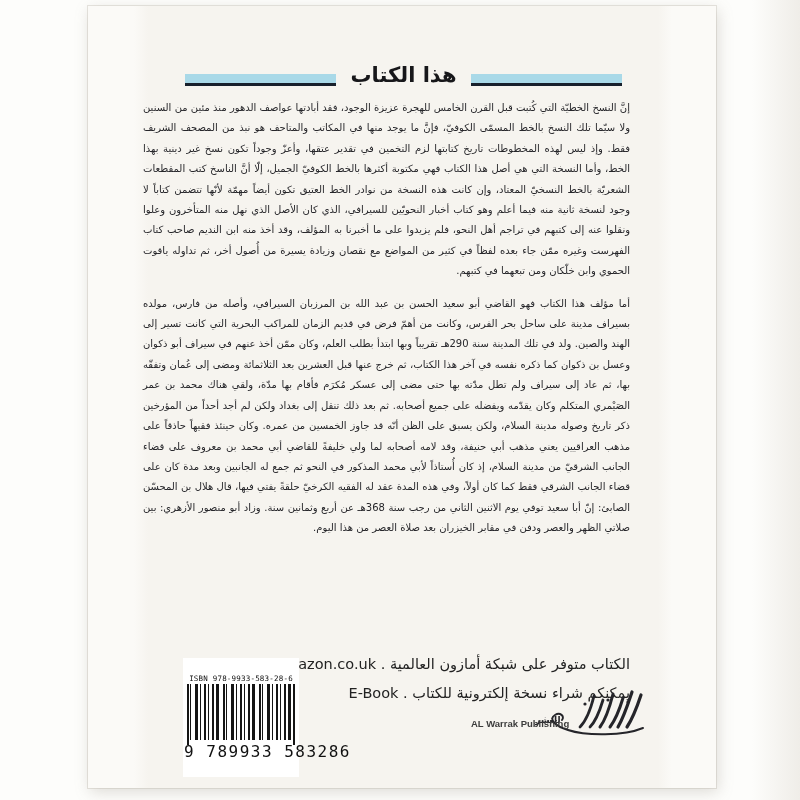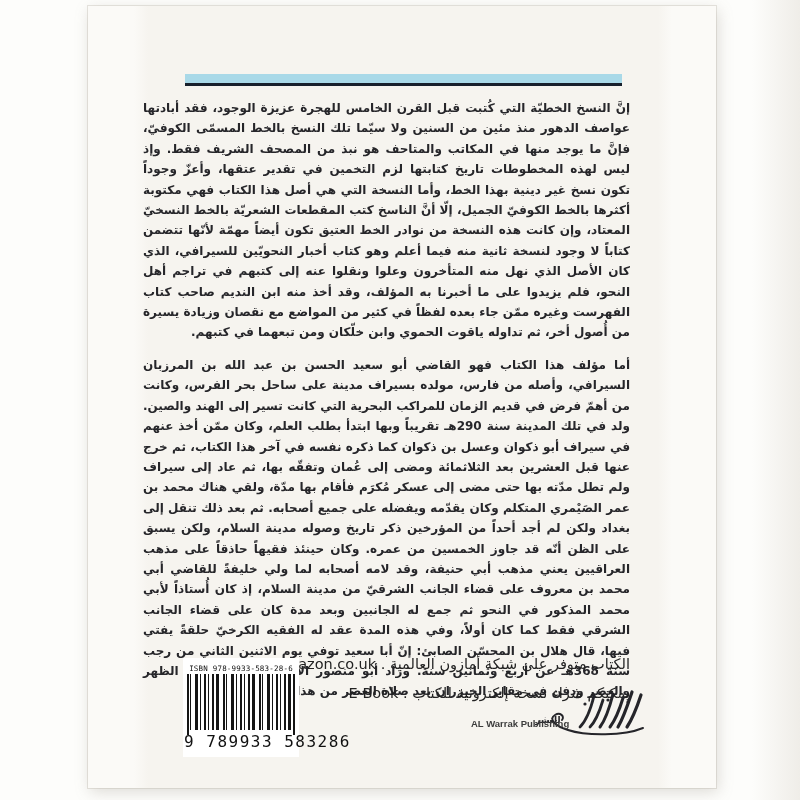--- a/index.html
+++ b/index.html
@@ -24,32 +24,32 @@
     background:linear-gradient(to bottom,var(--accent-bar,#a9d9e8) 0 9px,var(--rule-line,#18202c) 9px 12px);
   }
   .page-title{
     margin:0;padding:0 14px;font-size:21px;font-weight:bold;line-height:30px;
     white-space:nowrap;color:#17171a;
   }
   
   .body-text{
     position:absolute;left:55px;top:92px;width:487px;
     direction:rtl;text-align:justify;
-    font-size:12px;line-height:20.4px;color:var(--text,#26262a);font-weight:bold;
+    font-size:10px;line-height:20.4px;color:var(--text,#26262a);
   }
   .body-text p{margin:0 0 12px 0;}
   
   .availability{
     position:absolute;right:86px;top:644px;width:420px;
     direction:rtl;text-align:right;font-size:14.5px;line-height:29px;color:#222;
   }
   
   .barcode{
     position:absolute;left:95px;top:652px;width:114px;
-    background:#fff;padding:6px 1px;text-align:center;
+    background:#fff;padding:16px 1px;text-align:center;
   }
   .isbn-label{
     font-family:"DejaVu Sans Mono",monospace;font-size:7.5px;letter-spacing:.2px;
     white-space:nowrap;color:#111;display:block;margin-bottom:1px;
   }
   .bars{
     position:relative;height:56px;margin:0 3px;
     background-image:linear-gradient(90deg,
       #151515 0,#151515 2px,transparent 2px,transparent 3.5px,
       #151515 3.5px,#151515 4.5px,transparent 4.5px,transparent 8px,
@@ -79,20 +79,21 @@
     font-size:9.5px;color:#3c3c3c;white-space:nowrap;
   }
 </style>
 </head>
 <body>
 
 <div class="scan">
 
   <div class="header-rule">
     <span class="rule-seg"></span>
+    <h1 class="page-title">هذا الكتاب</h1>
     <span class="rule-seg"></span>
   </div>
 
   <div class="body-text">
     <p>إنَّ النسخ الخطيّة التي كُتبت قبل القرن الخامس للهجرة عزيزة الوجود، فقد أبادتها عواصف الدهور منذ مئين من السنين ولا سيّما تلك النسخ بالخط المسمّى الكوفيّ، فإنَّ ما يوجد منها في المكاتب والمتاحف هو نبذ من المصحف الشريف فقط. وإذ ليس لهذه المخطوطات تاريخ كتابتها لزم التخمين في تقدير عتقها، وأعزّ وجوداً تكون نسخ غير دينية بهذا الخط، وأما النسخة التي هي أصل هذا الكتاب فهي مكتوبة أكثرها بالخط الكوفيّ الجميل، إلّا أنَّ الناسخ كتب المقطعات الشعريّة بالخط النسخيّ المعتاد، وإن كانت هذه النسخة من نوادر الخط العتيق تكون أيضاً مهمّة لأنّها تتضمن كتاباً لا وجود لنسخة ثانية منه فيما أعلم وهو كتاب أخبار النحويّين للسيرافي، الذي كان الأصل الذي نهل منه المتأخرون وعلوا ونقلوا عنه إلى كتبهم في تراجم أهل النحو، فلم يزيدوا على ما أخبرنا به المؤلف، وقد أخذ منه ابن النديم صاحب كتاب الفهرست وغيره ممّن جاء بعده لفظاً في كثير من المواضع مع نقصان وزيادة يسيرة من أُصول أخر، ثم تداوله ياقوت الحموي وابن خلّكان ومن تبعهما في كتبهم.</p>
     <p>أما مؤلف هذا الكتاب فهو القاضي أبو سعيد الحسن بن عبد الله بن المرزبان السيرافي، وأصله من فارس، مولده بسيراف مدينة على ساحل بحر الفرس، وكانت من أهمّ فرض في قديم الزمان للمراكب البحرية التي كانت تسير إلى الهند والصين. ولد في تلك المدينة سنة 290هـ تقريباً وبها ابتدأ بطلب العلم، وكان ممّن أخذ عنهم في سيراف أبو ذكوان وعسل بن ذكوان كما ذكره نفسه في آخر هذا الكتاب، ثم خرج عنها قبل العشرين بعد الثلاثمائة ومضى إلى عُمان وتفقّه بها، ثم عاد إلى سيراف ولم تطل مدّته بها حتى مضى إلى عسكر مُكرَم فأقام بها مدّة، ولقي هناك محمد بن عمر الصَيْمري المتكلم وكان يقدّمه ويفضله على جميع أصحابه. ثم بعد ذلك تنقل إلى بغداد ولكن لم أجد أحداً من المؤرخين ذكر تاريخ وصوله مدينة السلام، ولكن يسبق على الظن أنّه قد جاوز الخمسين من عمره. وكان حينئذ فقيهاً حاذقاً على مذهب العراقيين يعني مذهب أبي حنيفة، وقد لامه أصحابه لما ولي خليفةً للقاضي أبي محمد بن معروف على قضاء الجانب الشرقيّ من مدينة السلام، إذ كان أُستاذاً لأبي محمد المذكور في النحو ثم جمع له الجانبين وبعد مدة كان على قضاء الجانب الشرقي فقط كما كان أولاً، وفي هذه المدة عقد له الفقيه الكرخيّ حلقةً يفتي فيها، قال هلال بن المحسّن الصابئ: إنّ أبا سعيد توفي يوم الاثنين الثاني من رجب سنة 368هـ عن أربع وثمانين سنة. وزاد أبو منصور الأزهري: بين صلاتي الظهر والعصر ودفن في مقابر الخيزران بعد صلاة العصر من هذا اليوم.</p>
   </div>
 
   <div class="availability">
     <div>الكتاب متوفر على شبكة أمازون العالمية . Amazon.co.uk</div>

